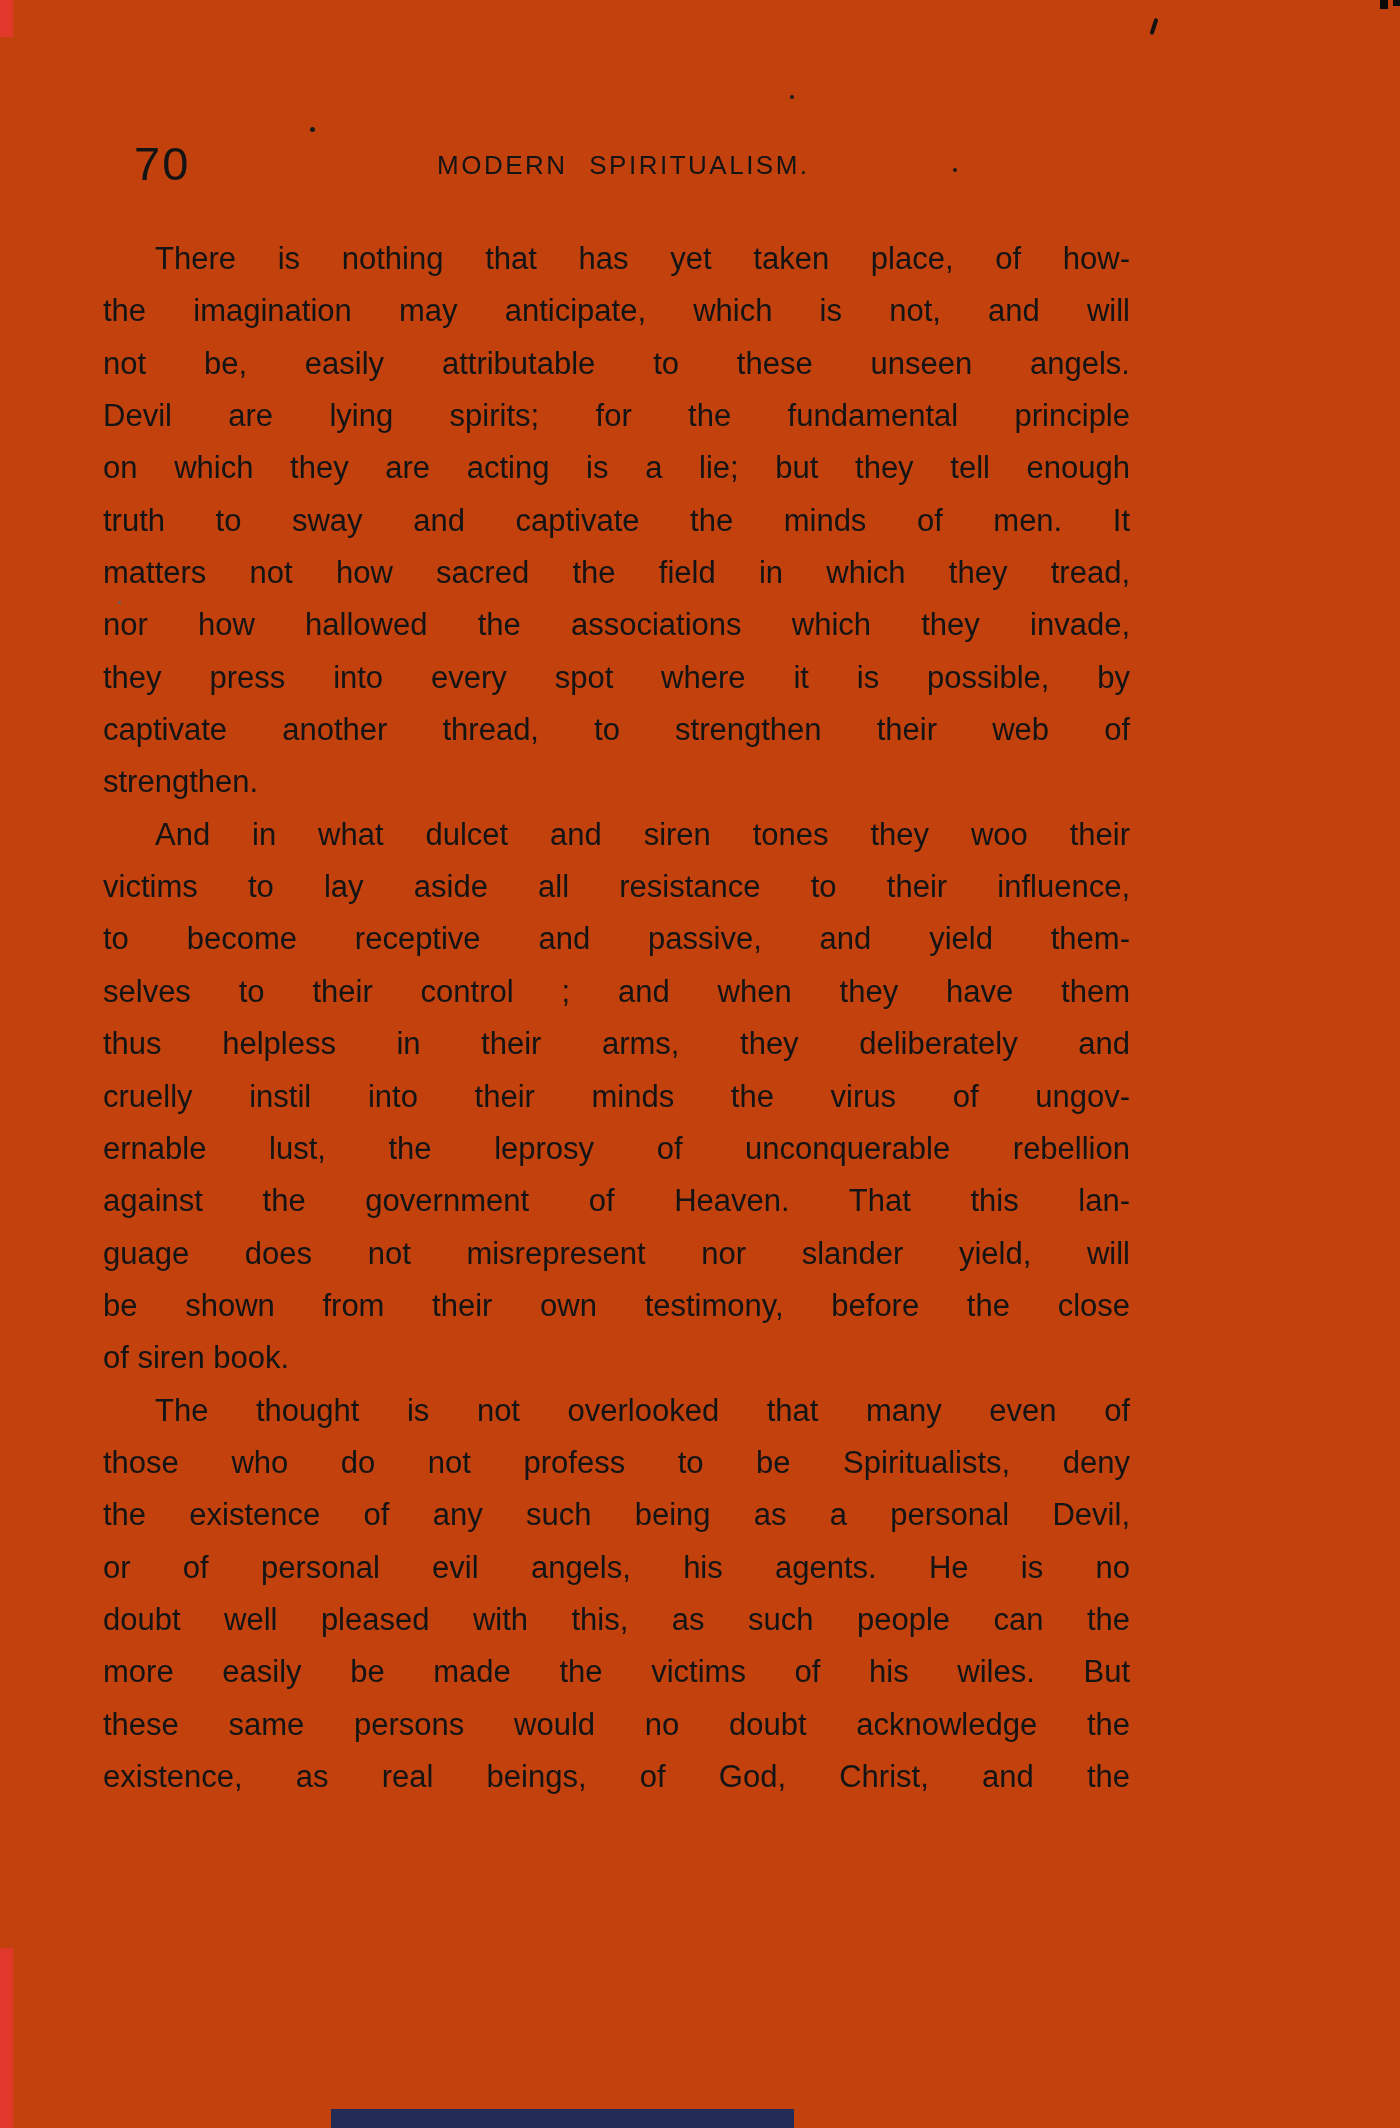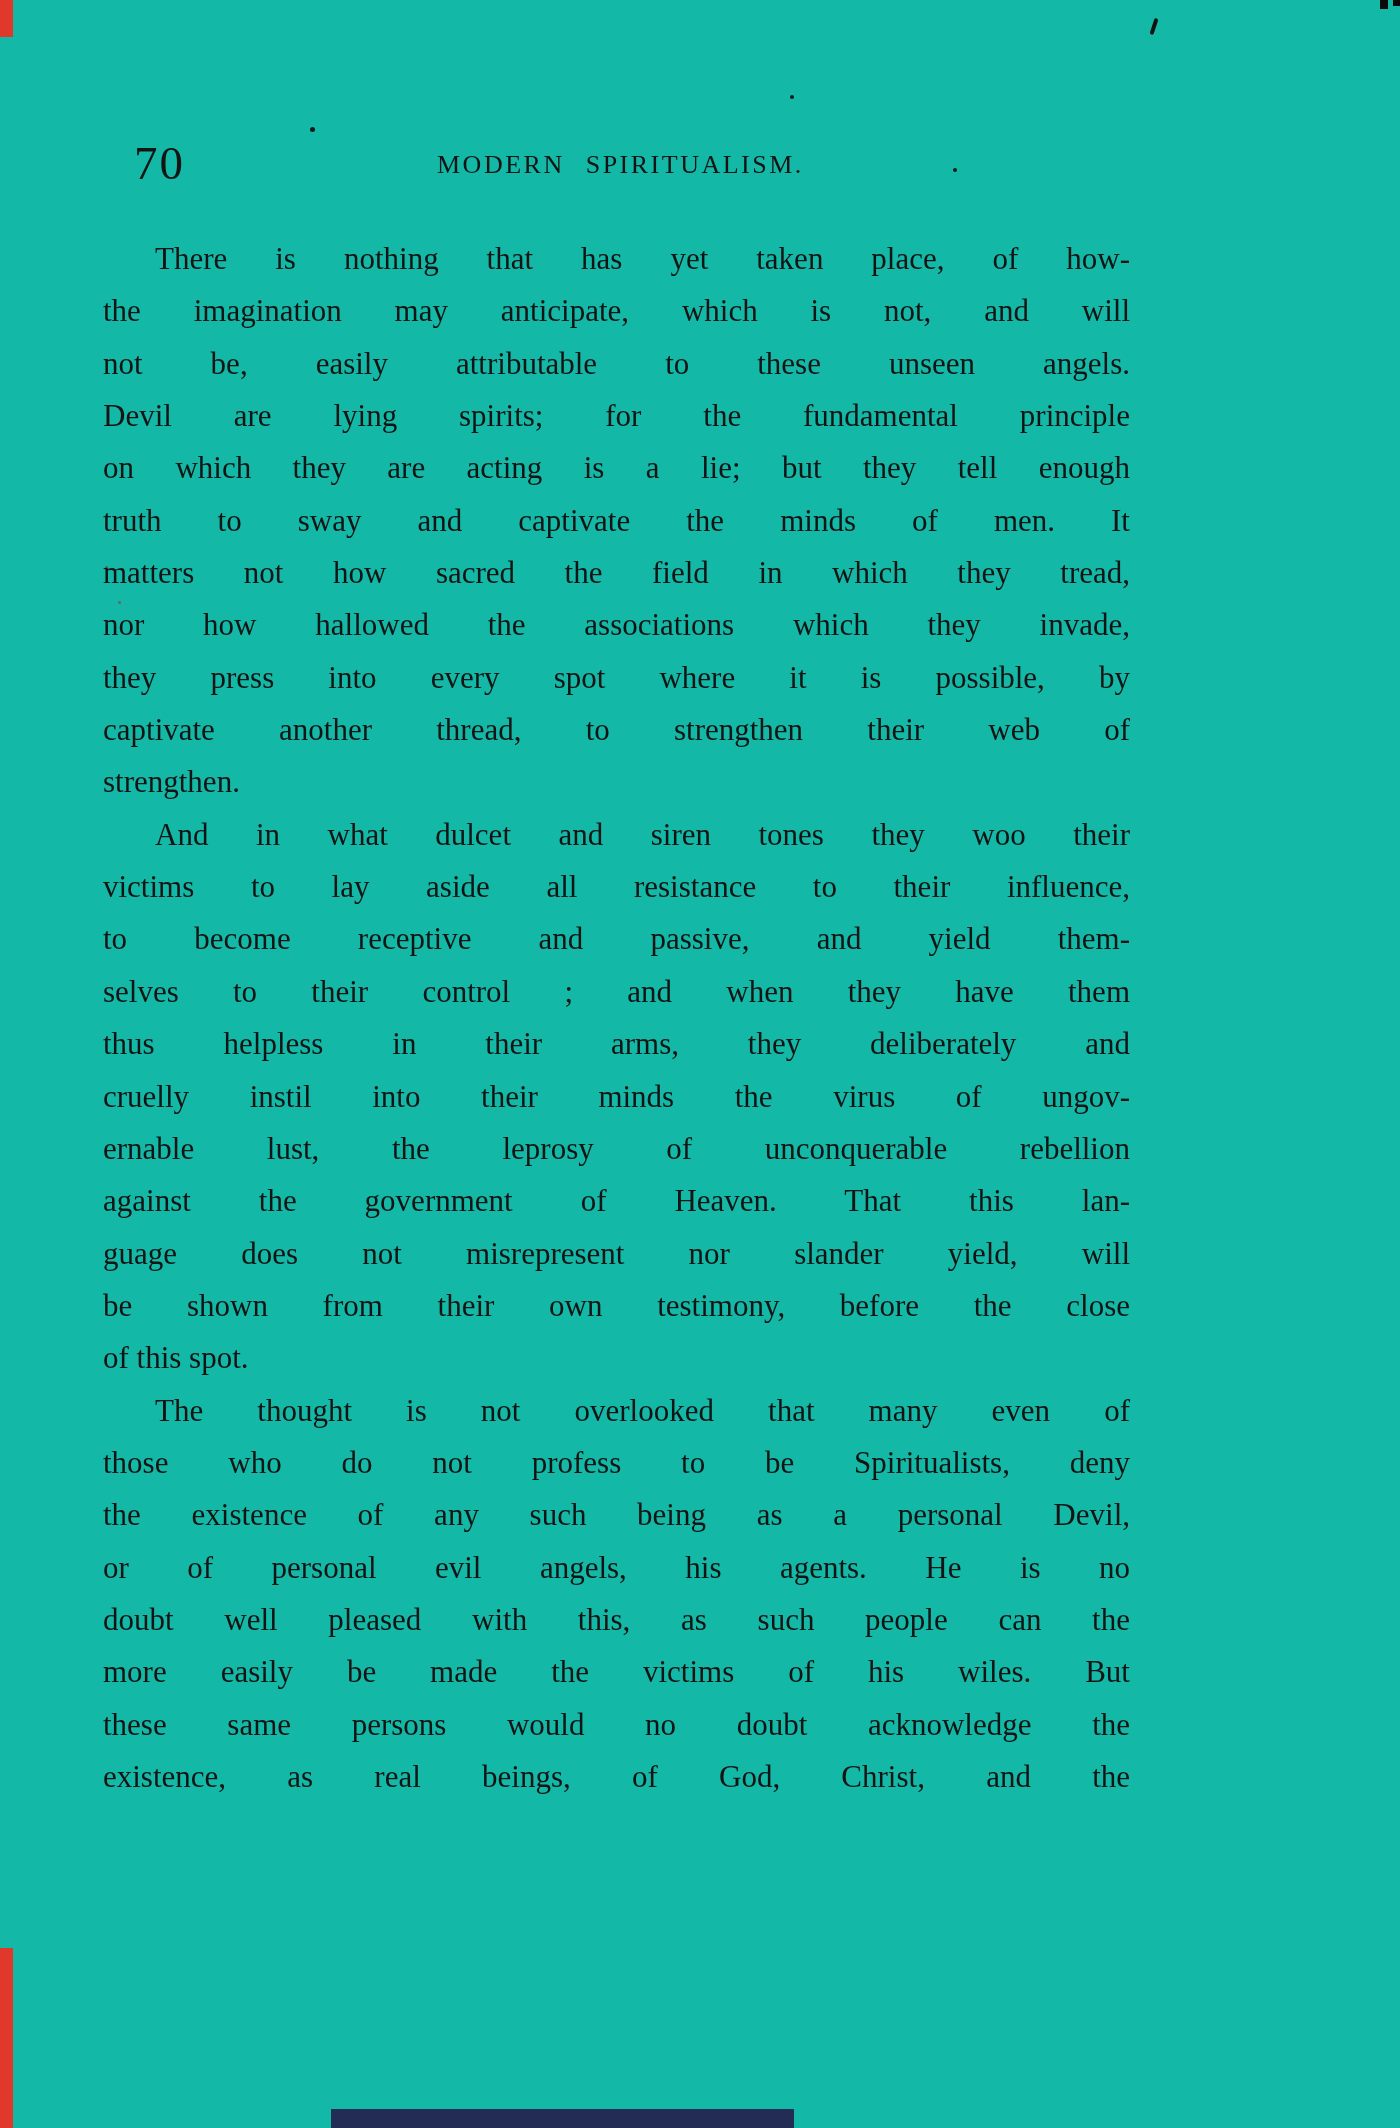--- a/index.html
+++ b/index.html
@@ -1,21 +1,21 @@
 <!DOCTYPE html>
 <html><head>
 <meta charset="utf-8">
 <style>
   html,body{margin:0;padding:0;}
   .page{
     position:relative;
     width:1400px;height:2128px;
-    background:#14b8a6;
+    background:#c2410c;
     overflow:hidden;
-    font-family:Liberation Serif, serif;
+    font-family:Liberation Sans, sans-serif;
     color:#141414;
   }
   
   .edge{position:absolute;left:0;width:13px;}
   .edge.red-top{top:0;height:37px;}
   .edge.red-bottom{top:1948px;height:180px;}
   .bar.navy{position:absolute;left:331px;top:2109px;width:463px;height:19px;}
   .speck{position:absolute;border-radius:50%;background:#1a1a1a;}
   .speck.s1{left:310px;top:127px;width:5px;height:5px;}
   .speck.s2{left:790px;top:95px;width:4px;height:4px;}
@@ -87,21 +87,21 @@
         <div class="line j indent">And in what dulcet and siren tones they woo their</div>
         <div class="line j">victims to lay aside all resistance to their influence,</div>
         <div class="line j">to become receptive and passive, and yield them-</div>
         <div class="line j">selves to their control ; and when they have them</div>
         <div class="line j">thus helpless in their arms, they deliberately and</div>
         <div class="line j">cruelly instil into their minds the virus of ungov-</div>
         <div class="line j">ernable lust, the leprosy of unconquerable rebellion</div>
         <div class="line j">against the government of Heaven. That this lan-</div>
         <div class="line j">guage does not misrepresent nor slander yield, will</div>
         <div class="line j">be shown from their own testimony, before the close</div>
-        <div class="line">of this spot.</div>
+        <div class="line">of siren book.</div>
       </div>
       <div>
         <div class="line j indent">The thought is not overlooked that many even of</div>
         <div class="line j">those who do not profess to be Spiritualists, deny</div>
         <div class="line j">the existence of any such being as a personal Devil,</div>
         <div class="line j">or of personal evil angels, his agents. He is no</div>
         <div class="line j">doubt well pleased with this, as such people can the</div>
         <div class="line j">more easily be made the victims of his wiles. But</div>
         <div class="line j">these same persons would no doubt acknowledge the</div>
         <div class="line j">existence, as real beings, of God, Christ, and the</div>

